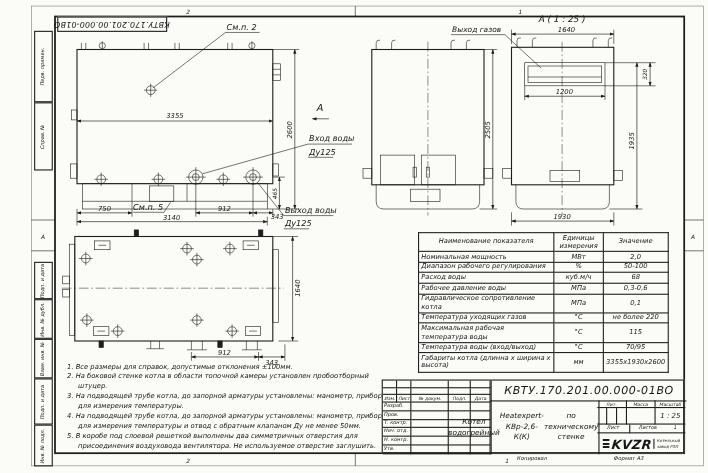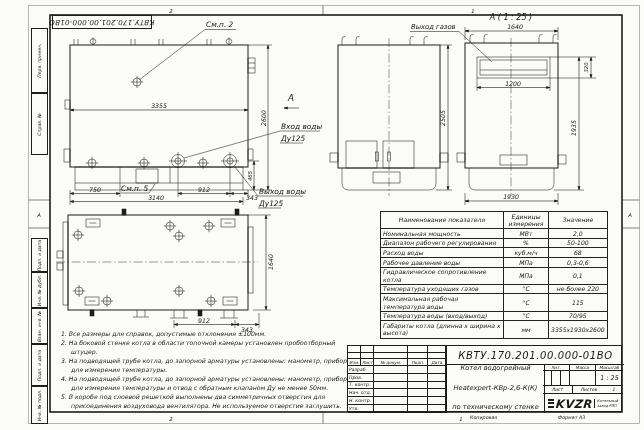--- a/index.html
+++ b/index.html
@@ -41,21 +41,21 @@
   
   #tblock{left:347px;top:345px;width:275px;height:67px;border:1.3px solid #1d1d1d;font-size:4.6px;background:#fbfbf7;}
   .trow{position:absolute;left:0;width:98px;display:flex;box-sizing:border-box;}
   .trow span{display:block;box-sizing:border-box;border-right:0.7px solid #1d1d1d;border-bottom:0.7px solid #1d1d1d;
              height:100%;overflow:hidden;white-space:nowrap;padding-left:1px;display:flex;align-items:center;}
   .hc{justify-content:center;font-size:4.2px;}
   .w13{width:13px;}.w26{width:26px;}.w34{width:34px;}.w20{width:20px;}.w18{width:18px;}
   .tb-doc{position:absolute;left:98px;top:0;width:177px;height:18px;border-left:1px solid #1d1d1d;border-bottom:1px solid #1d1d1d;
           display:flex;align-items:center;justify-content:center;font-size:10px;letter-spacing:0.6px;}
   .tb-name{position:absolute;left:98px;top:18px;width:97px;height:49px;border-left:1px solid #1d1d1d;border-right:1px solid #1d1d1d;
-           display:flex;flex-direction:column;align-items:center;justify-content:space-between;text-align:center;
+           display:flex;flex-direction:row;align-items:center;justify-content:flex-end;text-align:center;
            font-size:6.7px;line-height:1.45;}
   .rrow{position:absolute;left:195px;width:80px;display:flex;box-sizing:border-box;}
   .rrow span{display:flex;align-items:center;justify-content:center;box-sizing:border-box;
              border-right:0.7px solid #1d1d1d;border-bottom:0.7px solid #1d1d1d;height:100%;overflow:hidden;}
   .rrow span:last-child{border-right:none;}
   #logoRow{position:absolute;left:195px;top:48px;width:80px;height:19px;display:flex;align-items:center;justify-content:center;gap:2px;}
   .bars{width:6px;height:9px;background:repeating-linear-gradient(#1d1d1d 0 1.8px,transparent 1.8px 3.4px);}
   .kvzr{font-weight:bold;font-size:11.5px;letter-spacing:0.4px;transform:skewX(-6deg);}
   .logocap{font-size:3.6px;line-height:1.35;border-left:0.7px solid #1d1d1d;padding-left:2px;}
   .margin-txt{font-size:4.8px;}

